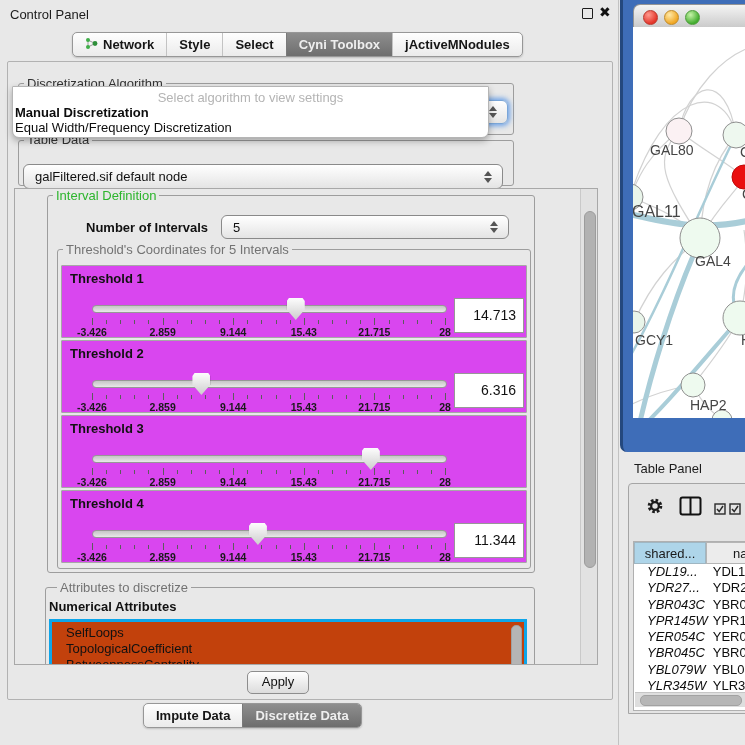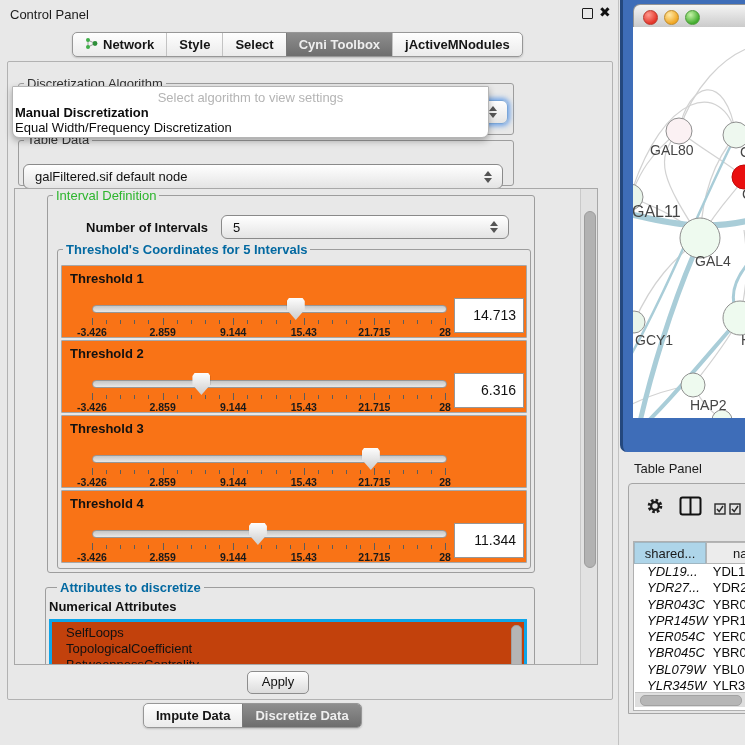--- a/index.html
+++ b/index.html
@@ -21,21 +21,21 @@
   .tab:first-child{border-left:none;}
   .tab.selected{background:linear-gradient(#8e8e8e,#6e6e6e);color:#efefef;border-left:1px solid #7a7a7a;}
   .tabbar-top{left:72px;top:32px;}
   .tabbar-bottom{left:143px;top:703px;}
 
   
   .tab-content{left:7px;top:61px;width:604px;height:637px;border:1px solid #b2b2b2;border-radius:2px;background:#e8e8e8;}
 
   .group{position:absolute;border:1px solid #9d9d9d;border-radius:3px;}
   .group-title{position:absolute;font-size:13px;background:#e8e8e8;padding:0 3px;line-height:13px;}
-  .t-gray{color:#333;} .t-green{color:#2db52d;} .t-blue{color:#0369a1;font-weight:bold;}
+  .t-gray{color:#333;} .t-green{color:#2db52d;} .t-blue{color:#737373;}
 
   
   .combo{position:absolute;border:1px solid #8a8a8a;border-radius:6px;background:linear-gradient(#ffffff,#e4e4e4);
          font-size:13px;color:#111;display:flex;align-items:center;padding-left:11px;box-sizing:border-box;}
   .stepper{position:absolute;right:9px;top:50%;transform:translateY(-50%);width:9px;height:12px;}
   .stepper:before,.stepper:after{content:"";position:absolute;left:0;border-left:4.5px solid transparent;border-right:4.5px solid transparent;}
   .stepper:before{top:0;border-bottom:5px solid #555;}
   .stepper:after{bottom:0;border-top:5px solid #555;}
   .focus-ring{box-shadow:0 0 5px 2px rgba(90,150,230,.85);border-color:#7aa6d8;}
 
@@ -47,21 +47,21 @@
   .popup-item.bold{font-weight:bold;}
 
   
   .scroll-panel{left:14px;top:188px;width:582px;height:475px;border:1px solid #a8a8a8;background:#e8e8e8;overflow:hidden;}
   .v-scrollbar{position:absolute;right:0;top:0;width:16px;height:100%;background:#e2e2e2;border-left:1px solid #c9c9c9;}
   .v-thumb{position:absolute;left:2.5px;top:22px;width:10px;height:355px;background:#b2b2b2;border:1px solid #9c9c9c;border-radius:6px;}
 
   .bold-label{font-weight:bold;font-size:13px;color:#111;}
 
   
-  .threshold-row{position:absolute;left:4px;width:464px;height:71px;border:1px solid #a7a7a7;background:#f97316;border-radius:1px;}
+  .threshold-row{position:absolute;left:4px;width:464px;height:71px;border:1px solid #a7a7a7;background:#d946ef;border-radius:1px;}
   .th-label{position:absolute;left:8px;top:5px;font-weight:bold;font-size:13px;color:#111;}
   .slider-track{position:absolute;left:30px;top:39px;width:353px;height:6px;border:1px solid #979797;border-radius:4px;
                 background:linear-gradient(#c6c6c6,#e8e8e8);}
   .slider-thumb{position:absolute;top:32px;width:18px;height:22px;background:linear-gradient(#fdfdfd,#cdcdcd);
                 clip-path:polygon(12% 0,88% 0,100% 14%,100% 52%,50% 100%,0 52%,0 14%);
                 filter:drop-shadow(0 0 1px rgba(0,0,0,.65));}
   .tick{position:absolute;top:54px;width:1px;height:4px;background:#5c5c5c;}
   .tick.major{top:52px;height:7px;}
   .scale-label{position:absolute;top:60px;transform:translateX(-50%);font-size:10.5px;font-weight:bold;color:#1a1a1a;}
   .value-box{position:absolute;left:392px;top:32px;width:70px;height:35px;background:#fff;border:1px solid #979797;

